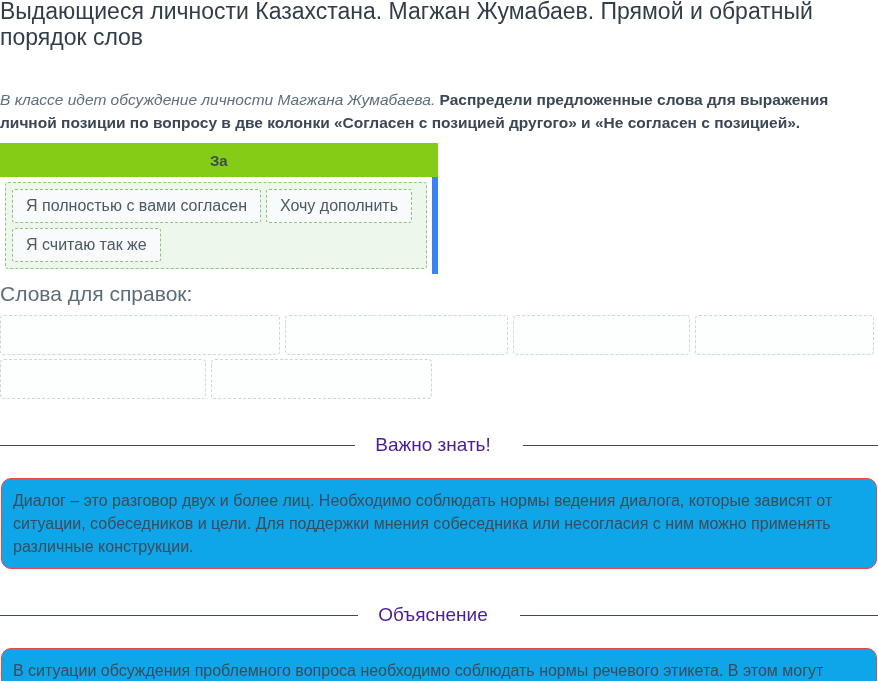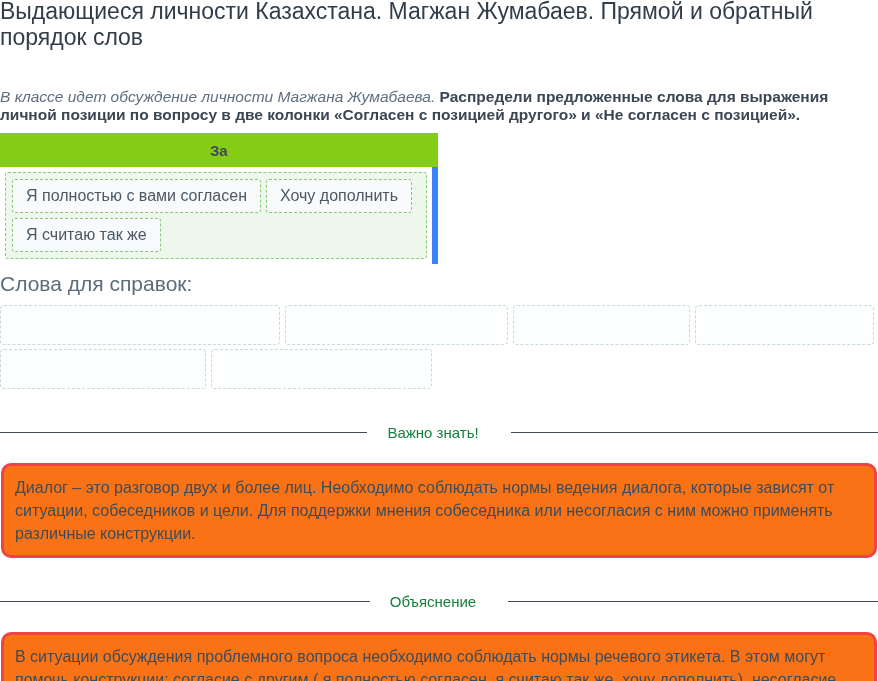--- a/index.html
+++ b/index.html
@@ -16,21 +16,21 @@
     font-weight: 400;
     line-height: 26px;
     color: #313d49;
     margin: -2px 0 0 0;
   }
 
   
   .intro {
     margin-top: 38px;
     font-size: 15.5px;
-    line-height: 18px;
+    line-height: 23px;
   }
   .intro em   { font-style: italic; font-weight: 400; color: #5f6e7d; }
   .intro strong { font-style: normal; font-weight: 700; color: #3b4754; }
 
   
   .sort-table { margin-top: 9px; width: 100%; }
   .thead, .tbody {
     display: grid;
     grid-template-columns: 1fr 1fr;
     column-gap: 3px;
@@ -109,30 +109,30 @@
   }
   .divider .line {
     flex: 1 1 auto;
     height: 0;
     border-top: 1px solid #3f4a55;
   }
   .divider .line.right { margin-left: 14px; }
   .divider-label {
     flex: 0 0 auto;
     padding: 0 18px 0 20px;
-    font-size: 15px;
-    color: #15803d;
+    font-size: 19px;
+    color: #4c1d95;
     white-space: nowrap;
   }
 
   
   .info-box {
     margin: 22px 1px 0 1px;
-    background: #f97316;
-    border: 3px solid #ef4444;
+    background: #0ea5e9;
+    border: 1px solid #ef4444;
     border-radius: 10px;
     padding: 10px 11px;
   }
   .info-box p {
     font-size: 16px;
     line-height: 23px;
     color: #3e4b58;
   }
 </style>
 </head>

